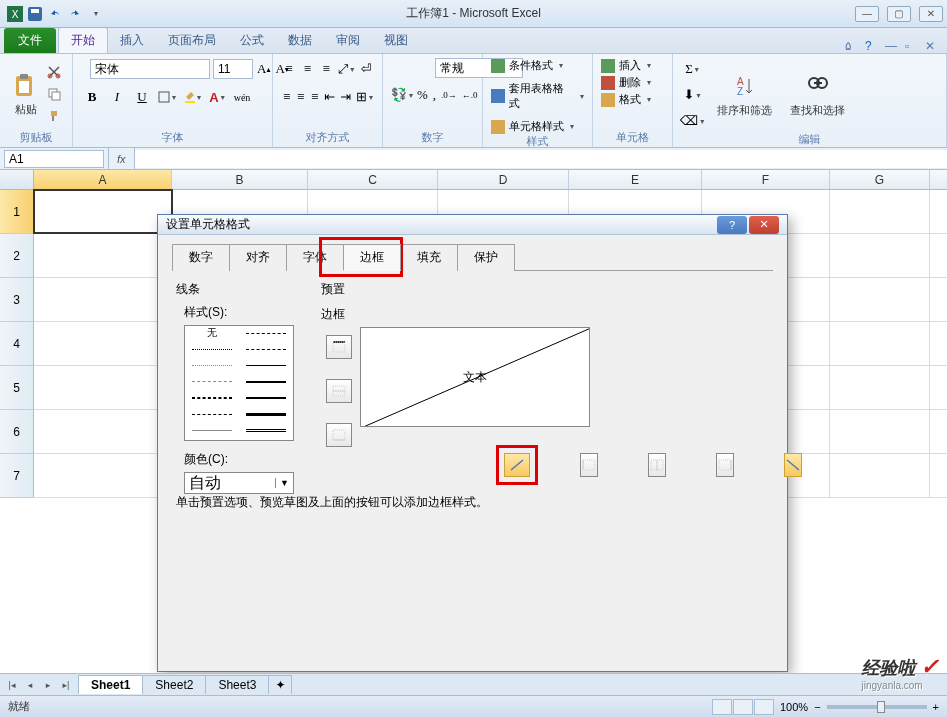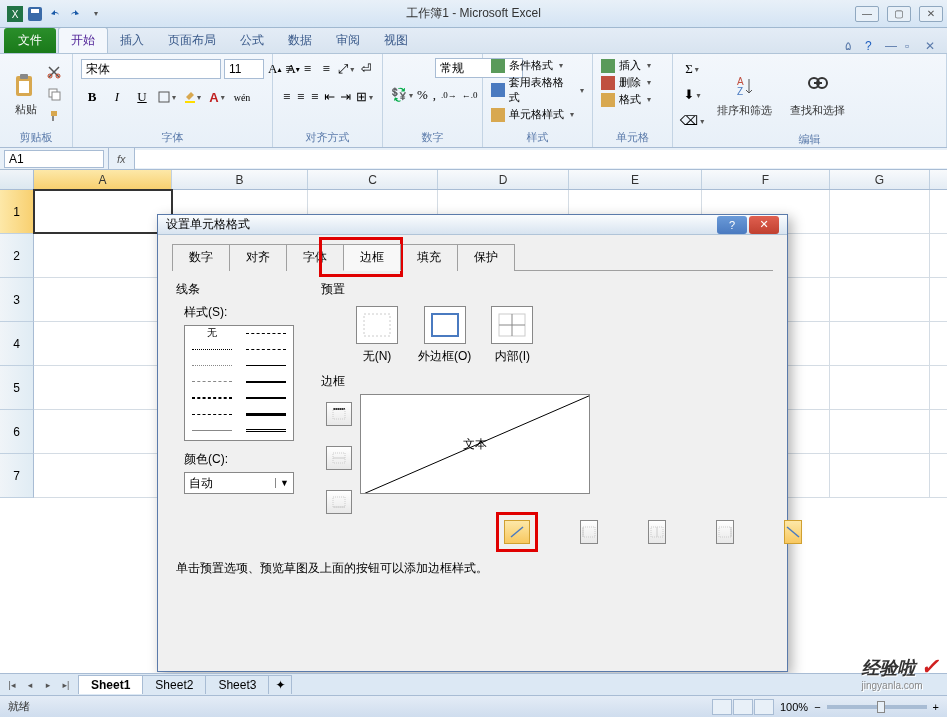--- a/index.html
+++ b/index.html
@@ -68,21 +68,21 @@
 .red-box { border: 3px solid #e00000; position: absolute; pointer-events: none; }
 
 .dlg-content { padding: 10px 4px; font-size: 12px; }
 .line-section { float: left; width: 130px; }
 .section-label { font-size: 12px; margin-bottom: 4px; }
 .style-label { margin: 6px 0 4px 8px; font-size: 12px; }
 .style-box { border: 1px solid #888; width: 110px; height: 116px; margin-left: 8px; background: #fff; display: grid; grid-template-columns: 1fr 1fr; }
 .style-item { display: flex; align-items: center; justify-content: center; height: 14px; font-size: 10px; }
 .style-line { width: 40px; }
 .color-label { margin: 10px 0 4px 8px; }
-.color-combo { margin-left: 8px; width: 110px; height: 22px; border: 1px solid #888; background: #fff; display: flex; align-items: center; padding: 0 4px; font-size: 12px; }
+.color-combo { margin-left: 8px; width: 110px; height: 22px; border: 1px solid #888; background: #fff; display: flex; align-items: center; padding: 0 4px; font-size: 16px; }
 .color-combo::after { content: "▼"; margin-left: auto; border-left: 1px solid #888; padding-left: 4px; font-size: 9px; }
 
 .preset-section { margin-left: 150px; }
 .preset-label { font-size: 12px; margin-bottom: 4px; margin-left: -5px; }
 .preset-btns { display: flex; gap: 20px; margin: 8px 0 4px 30px; }
 .preset-btn { display: flex; flex-direction: column; align-items: center; gap: 4px; }
 .preset-icon { width: 42px; height: 38px; border: 1px solid #888; background: #fff; display: flex; align-items: center; justify-content: center; }
 .preset-text { font-size: 12px; }
 
 .border-section { margin-left: 150px; margin-top: 8px; }
@@ -211,21 +211,21 @@
             </svg>
           </div>
       </div>
     </div>
     <div class="group-label">剪贴板</div>
   </div>
 
   <div class="ribbon-group" style="width:200px;">
     <div class="group-body" style="flex-direction:column; align-items:stretch; gap:6px;">
       <div class="font-row">
-        <input class="font-combo" style="width: 140px;" value="宋体">
+        <input class="font-combo" style="width: 120px; margin-left: 9px;" value="宋体">
         <input class="font-combo" style="width: 40px;" value="11">
         <span class="fmt-btn">A<sup style="font-size:8px;">▴</sup></span>
         <span class="fmt-btn">A<sup style="font-size:8px;">▾</sup></span>
       </div>
       <div class="font-row">
         <span class="fmt-btn" style="font-weight:bold;">B</span>
         <span class="fmt-btn" style="font-style:italic;">I</span>
         <span class="fmt-btn" style="text-decoration:underline;">U</span>
         <span class="fmt-btn dropdown-arrow">
             <svg width="12" height="12">
@@ -278,21 +278,21 @@
         <span class="fmt-btn">%</span>
         <span class="fmt-btn">,</span>
         <span class="fmt-btn" style="font-size:9px;">.0→</span>
         <span class="fmt-btn" style="font-size:9px;">←.0</span>
       </div>
     </div>
     <div class="group-label">数字</div>
   </div>
 
   <div class="ribbon-group" style="width:110px;">
-    <div class="group-body" style="flex-direction:column;gap:2px;align-items:flex-start;font-size:11px;">
+    <div class="group-body" style="flex-direction:column;gap:8px;align-items:flex-start;font-size:11px;">
       <div class="dropdown-arrow" style="display:flex;gap:4px;align-items:center;">
           <svg width="14" height="14">
             <rect width="14" height="14" fill="#5a9a5a"></rect>
           </svg>
           <span>条件格式</span>
         </div>
       <div class="dropdown-arrow" style="display:flex;gap:4px;align-items:center;">
           <svg width="14" height="14">
             <rect width="14" height="14" fill="#4a7ac0"></rect>
           </svg>
@@ -521,48 +521,20 @@
             </div>
         </div>
         <div class="color-label">颜色(C):</div>
         <div class="color-combo">
             <span>自动</span>
           </div>
       </div>
 
       <div class="preset-section">
         <div class="preset-label">预置</div>
-        <div class="preset-btns">
-          <div class="preset-btn">
-            <div class="preset-icon">
-                <svg width="30" height="26">
-                  <rect x="2" y="2" width="26" height="22" fill="none" stroke="#ccc" stroke-dasharray="2"></rect>
-                </svg>
-              </div>
-            <span class="preset-text">无(N)</span>
-          </div>
-          <div class="preset-btn">
-            <div class="preset-icon">
-                <svg width="30" height="26">
-                  <rect x="2" y="2" width="26" height="22" fill="none" stroke="#4a7ac0" stroke-width="2"></rect>
-                </svg>
-              </div>
-            <span class="preset-text">外边框(O)</span>
-          </div>
-          <div class="preset-btn">
-            <div class="preset-icon">
-                <svg width="30" height="26">
-                  <rect x="2" y="2" width="26" height="22" fill="none" stroke="#ccc"></rect>
-                  <line x1="15" y1="2" x2="15" y2="24" stroke="#888"></line>
-                  <line x1="2" y1="13" x2="28" y2="13" stroke="#888"></line>
-                </svg>
-              </div>
-            <span class="preset-text">内部(I)</span>
-          </div>
-        </div>
       </div>
 
       <div class="border-section">
         <div class="section-label" style="margin-left:-5px;">边框</div>
         <div class="border-area">
           <div class="border-side-btns">
             <div class="border-btn">
                 <svg width="16" height="14">
                   <line x1="2" y1="2" x2="14" y2="2" stroke="#333" stroke-width="2"></line>
                   <rect x="2" y="2" width="12" height="10" fill="none" stroke="#ccc" stroke-dasharray="1"></rect>

